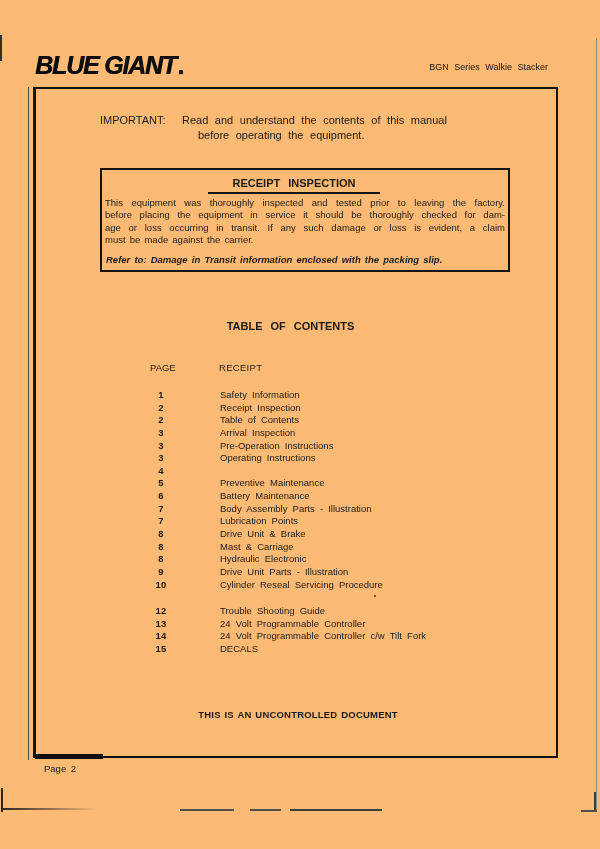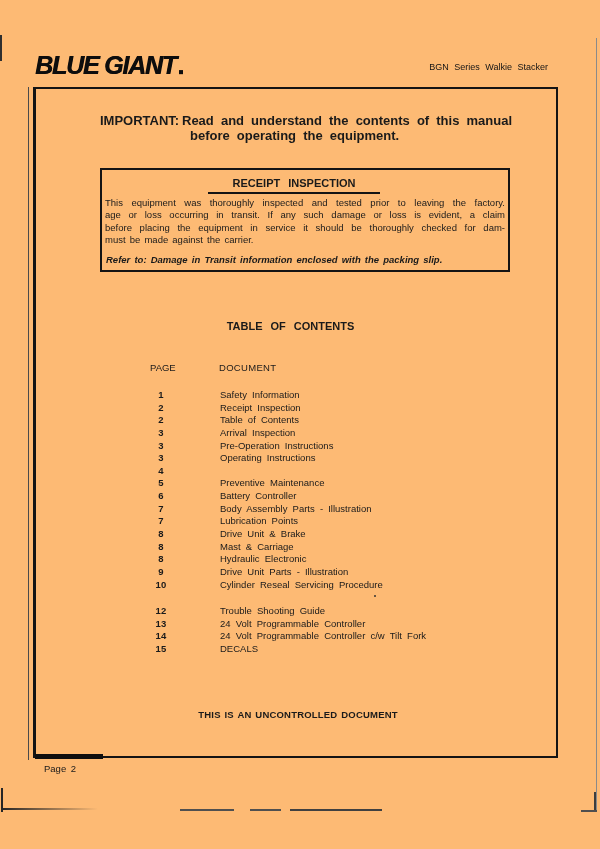--- a/index.html
+++ b/index.html
@@ -32,23 +32,23 @@
   .corner-bl-bar{left:35px;top:754px;width:68px;height:5px;background:#0f0f0f;}
   .b-art-lv{left:1px;top:788px;width:2px;height:24px;background:#262626;}
   .b-art-l{left:2px;top:808px;width:96px;height:2px;background:linear-gradient(90deg,#262626,rgba(0,0,0,0));}
   .b-art-s1{left:180px;top:809px;width:54px;height:2px;background:#4f4f4f;}
   .b-art-s2{left:250px;top:809px;width:31px;height:2px;background:#4f4f4f;}
   .b-art-s3{left:290px;top:809px;width:92px;height:2px;background:#404040;}
   .b-art-rv{left:594px;top:792px;width:2px;height:20px;background:#3d3d3d;}
   .b-art-rh{left:581px;top:810px;width:16px;height:2px;background:#4f4f4f;}
 
   
-  .notice{left:100px;top:113px;display:flex;font-size:13px;font-weight:bold;word-spacing:3.5px;line-height:15px;}
+  .notice{left:100px;top:113px;display:flex;font-size:11px;font-weight:normal;word-spacing:3.5px;line-height:15px;}
   .notice-label{width:82px;}
-  .notice-line2{margin-left:8px;}
+  .notice-line2{margin-left:16px;}
 
   
   .receipt{
     left:100px;top:168px;width:410px;height:104px;
     border:2px solid #141414;box-sizing:border-box;
   }
   .receipt-title-wrap{position:absolute;left:106px;top:3px;width:172px;text-align:center;
     border-bottom:2px solid #141414;padding-bottom:1px;}
   .receipt-title{font-size:11px;font-weight:bold;word-spacing:5px;white-space:nowrap;}
   .receipt-body{position:absolute;left:3px;top:27px;width:400px;font-size:9.5px;line-height:12.4px;word-spacing:1.5px;}
@@ -102,30 +102,30 @@
       <div class="notice-line2">before operating the equipment.</div>
     </div>
   </div>
 
   <div class="abs receipt">
     <div class="receipt-title-wrap">
       <span class="receipt-title">RECEIPT INSPECTION</span>
     </div>
     <div class="receipt-body">
       <div class="rline">This equipment was thoroughly inspected and tested prior to leaving the factory.</div>
+      <div class="rline">before placing the equipment in service it should be thoroughly checked for dam-</div>
       <div class="rline">age or loss occurring in transit. If any such damage or loss is evident, a claim</div>
-      <div class="rline">before placing the equipment in service it should be thoroughly checked for dam-</div>
       <div class="rline last">must be made against the carrier.</div>
     </div>
     <div class="receipt-refer">Refer to: Damage in Transit information enclosed with the packing slip.</div>
   </div>
 
   <div class="abs toc-title">TABLE OF CONTENTS</div>
   <div class="abs toc-col-page">PAGE</div>
-  <div class="abs toc-col-contents">DOCUMENT</div>
+  <div class="abs toc-col-contents">RECEIPT</div>
 
   <div class="abs toc-list toc-list-1">
     <div class="trow">
         <span class="tnum">1</span>
         <span class="ttitle">Safety Information</span>
       </div>
     <div class="trow">
         <span class="tnum">2</span>
         <span class="ttitle">Receipt Inspection</span>
       </div>
@@ -147,21 +147,21 @@
       </div>
     <div class="trow">
         <span class="tnum">4</span>
       </div>
     <div class="trow">
         <span class="tnum">5</span>
         <span class="ttitle">Preventive Maintenance</span>
       </div>
     <div class="trow">
         <span class="tnum">6</span>
-        <span class="ttitle">Battery Controller</span>
+        <span class="ttitle">Battery Maintenance</span>
       </div>
     <div class="trow">
         <span class="tnum">7</span>
         <span class="ttitle">Body Assembly Parts - Illustration</span>
       </div>
     <div class="trow">
         <span class="tnum">7</span>
         <span class="ttitle">Lubrication Points</span>
       </div>
     <div class="trow">

